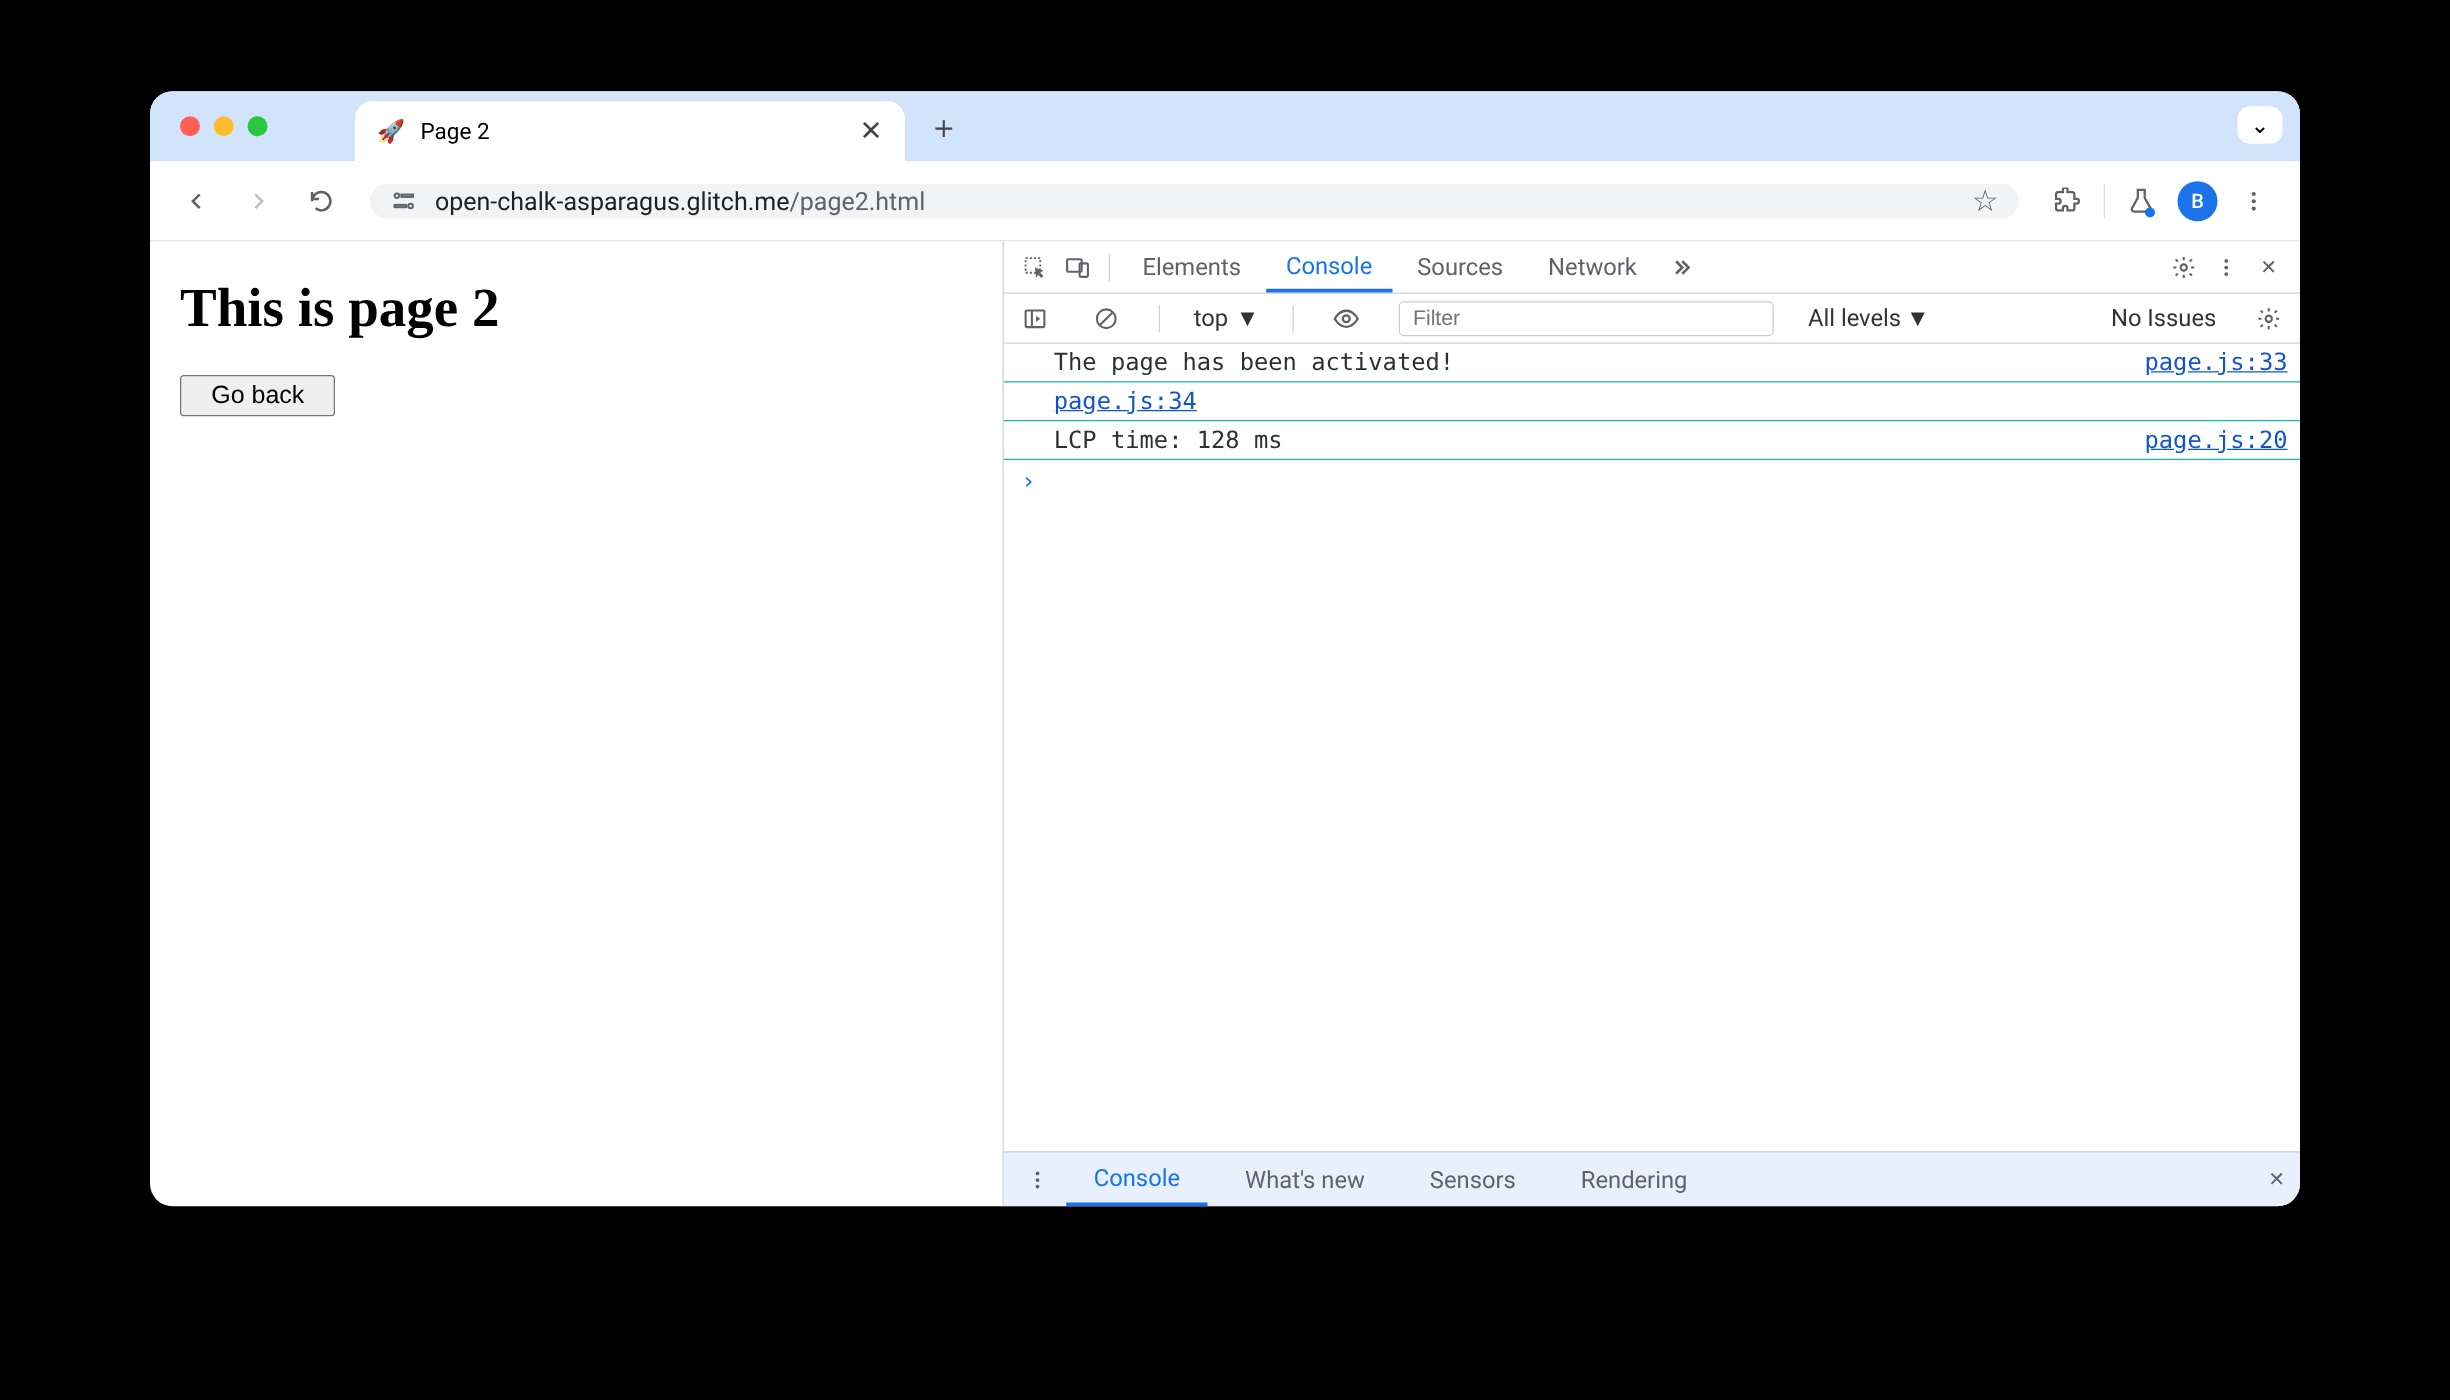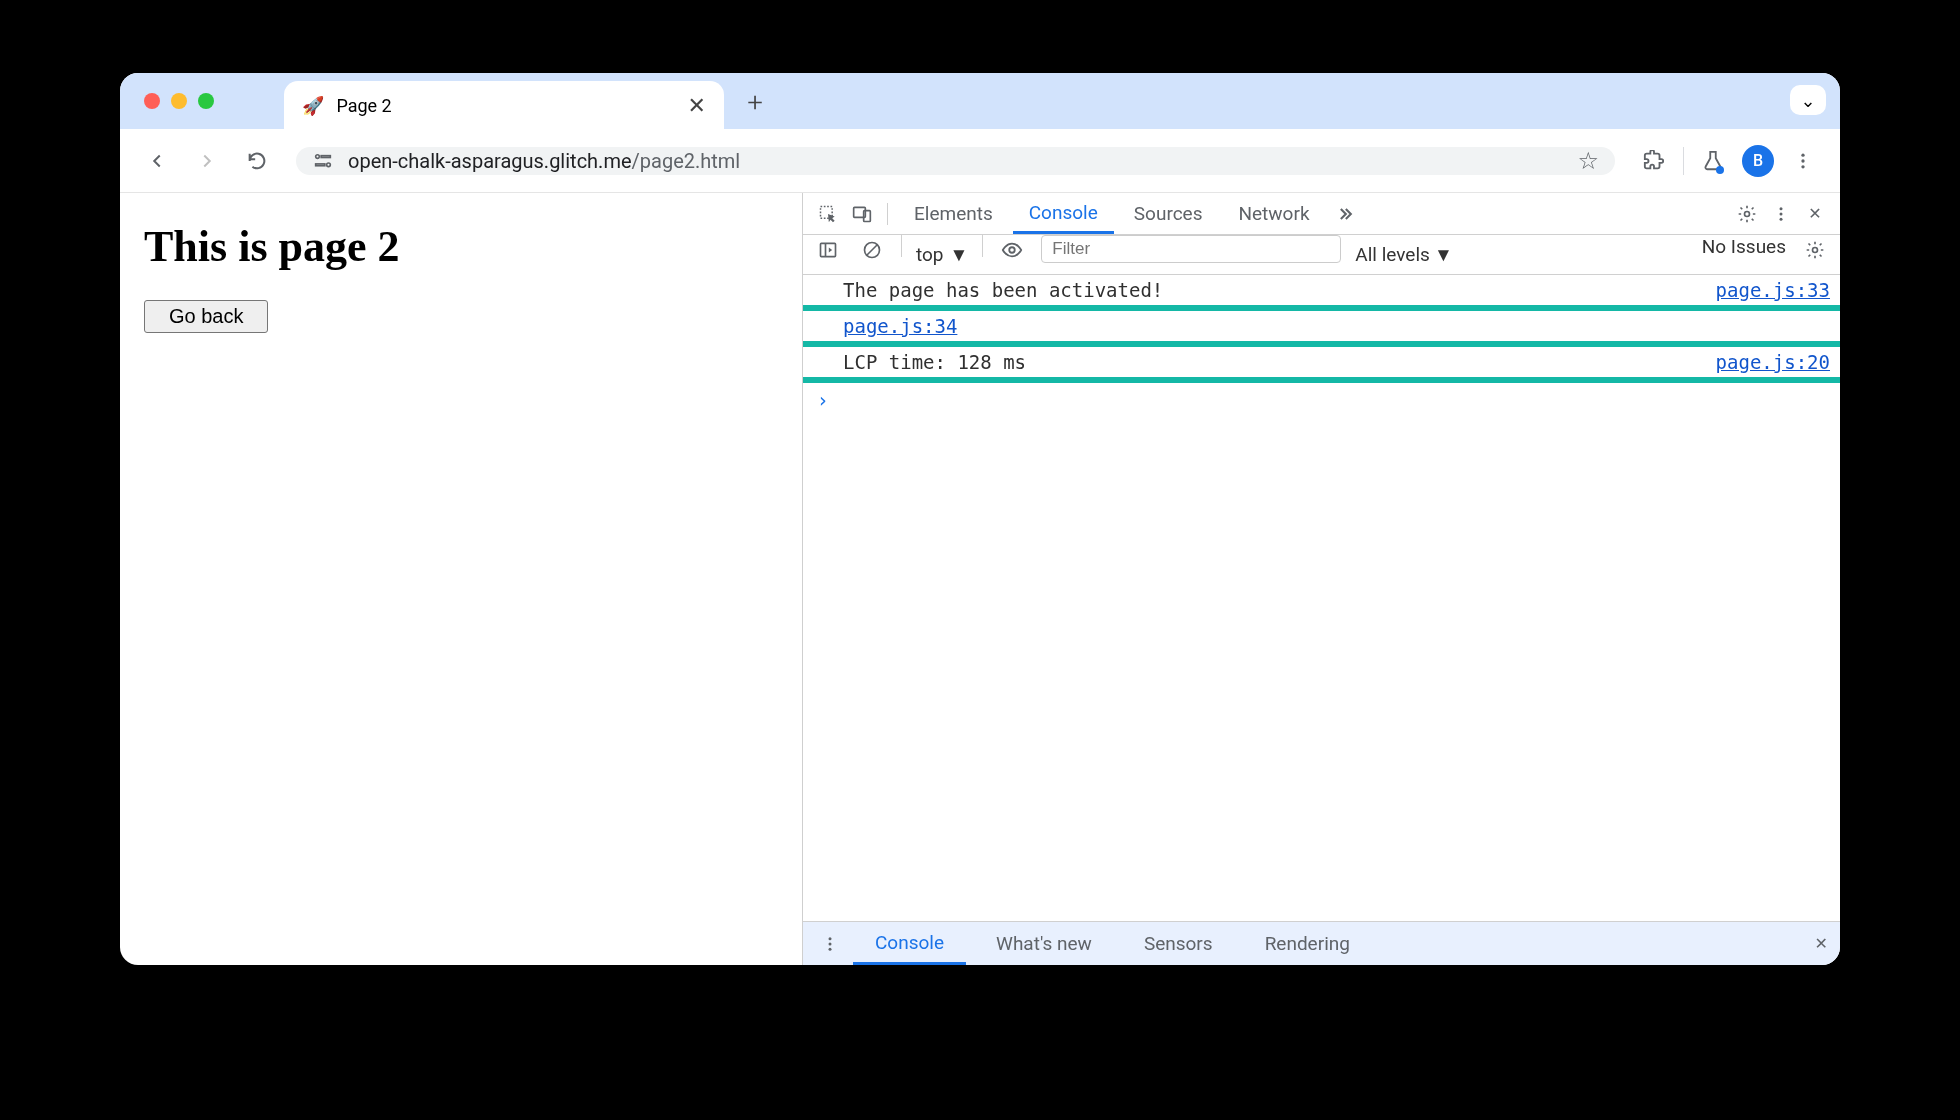--- a/index.html
+++ b/index.html
@@ -188,22 +188,22 @@
     display:flex;align-items:center;
     font-size:19px;
     color:#5f6368;
     cursor:pointer;
   }
   .dt-tab.active { color:#1a73e8; border-bottom:3px solid #1a73e8;}
   .dt-right { margin-left:auto; display:flex; gap:4px;}
   .dt-console-toolbar {
     height: 40px;
     border-bottom:1px solid #d0d0d0;
-    display:flex;
-    padding:0 10px;gap:14px;
+    display:flex;align-items:center;
+    padding:0 10px;gap:27px;
   }
   .ctx-select {
     display:flex;align-items:center;gap:6px;
     font-size:19px;color:#333;
     cursor:pointer;
   }
   .filter-input {
     flex:0 0 300px;
     height:28px;
     border:1px solid #ccc;
@@ -216,21 +216,21 @@
   .noissues { font-size:19px; color:#333;}
   .console-body {
     flex:1;
     overflow:auto;
     font-family: Menlo, Monaco, Consolas, monospace;
     font-size:19px;
   }
   .log-row {
     display:flex;
     padding: 4px 10px 4px 40px;
-    border-bottom:6px solid #14b8a6;
+    border-bottom:1px solid #14b8a6;
     gap:16px;
   }
   .log-msg { flex:1; color:#303030;}
   .log-msg .num { color:#1a1aa6;}
   .log-src { color:#1155cc; text-decoration:underline; cursor:pointer;}
   .prompt-row { padding:6px 14px; color:#1a73e8; font-family:Menlo,monospace;}
   .drawer {
     height:44px;
     background:#e8f0fe;
     border-top:1px solid #d0d0d0;

